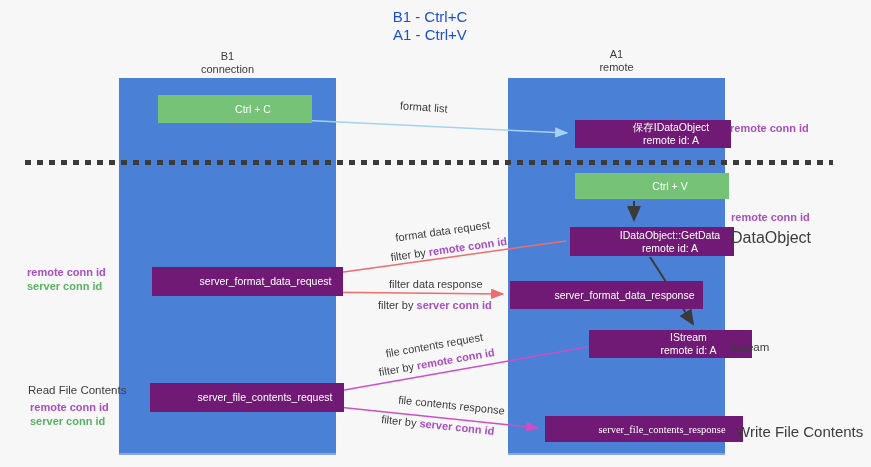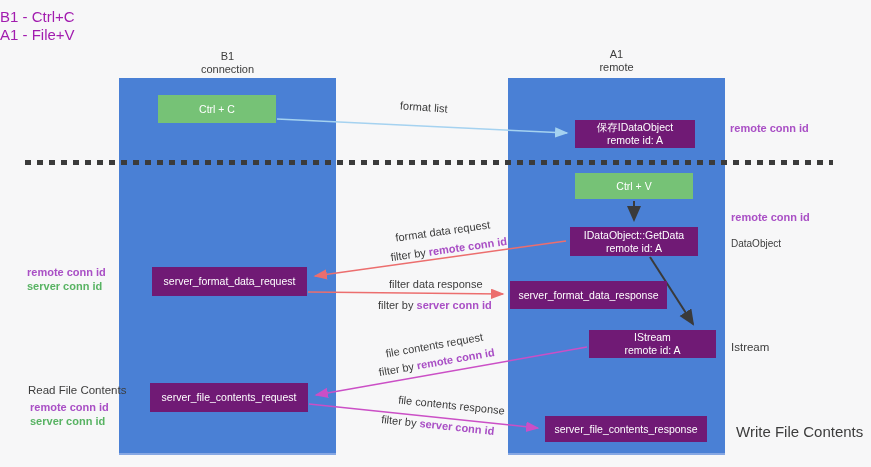--- a/index.html
+++ b/index.html
@@ -1,42 +1,42 @@
 <!DOCTYPE html>
 <html><head>
 <meta charset="utf-8">
 <style>
   html,body{margin:0;padding:0;background:#f7f7f8;font-family:"Liberation Sans",sans-serif;}
   .canvas{position:relative;width:871px;height:467px;background:#f7f7f8;overflow:hidden;}
   .col{position:absolute;top:78px;height:375px;width:217px;background:#4a80d5;border-bottom:2px solid #86a7e3;}
   .col-header{position:absolute;top:50px;width:217px;text-align:center;font-size:11px;line-height:13px;color:#3c3c3c;}
-  .title{position:absolute;top:8px;left:0;width:860px;text-align:left;font-size:15px;line-height:18px;color:#a21caf;}
+  .title{position:absolute;top:8px;left:0;width:860px;text-align:center;font-size:15px;line-height:18px;color:#1d4ed8;}
   .node{position:absolute;display:flex;flex-direction:column;align-items:center;justify-content:center;
-        color:#fff;font-size:10.5px;line-height:13px;text-align:center;}
+        color:#fff;font-size:10.5px;line-height:13px;text-align:center;padding-left:36px;}
   .orange{background:#701a75;}
   .green{background:#76c276;}
   .lbl{position:absolute;font-size:11px;color:#3c3c3c;white-space:nowrap;}
   .purple{color:#a94fc5;font-weight:bold;}
   .greentext{color:#58b363;font-weight:bold;}
   .rot-p4{transform:rotate(4deg);}
   .rot-n8{transform:rotate(-8deg);}
   .rot-n10{transform:rotate(-10deg);}
   .rot-p6{transform:rotate(6deg);}
   .dashline{position:absolute;left:25px;top:160px;width:808px;height:5px;
             background:repeating-linear-gradient(90deg,#3b3b3b 0 6px,transparent 6px 12px);}
   svg.arrows{position:absolute;left:0;top:0;pointer-events:none;}
 </style>
 </head>
 <body>
 
 <div class="canvas">
 
   <div class="title">
     <div>B1 - Ctrl+C</div>
-    <div>A1 - File+V</div>
+    <div>A1 - Ctrl+V</div>
   </div>
 
   <div class="col-header" style="left:119px;">
     <div>B1</div>
     <div>connection</div>
   </div>
   <div class="col-header" style="left:508px;top:48px;">
     <div>A1</div>
     <div>remote</div>
   </div>
@@ -98,27 +98,27 @@
 
   <div class="node orange" style="left:589px;top:330px;width:127px;height:28px;">
     <div>IStream</div>
     <div>remote id: A</div>
   </div>
 
   <div class="node orange" style="left:150px;top:383px;width:158px;height:29px;">
     <div>server_file_contents_request</div>
   </div>
 
-  <div class="node orange" style="left:545px;top:416px;width:162px;height:26px;">
+  <div class="node orange" style="left:545px;top:416px;width:162px;height:26px;font-family:Liberation Serif, serif;">
     <div>server_file_contents_response</div>
   </div>
 
   <div class="lbl purple" style="left:730px;top:122px;">remote conn id</div>
   <div class="lbl purple" style="left:731px;top:211px;">remote conn id</div>
-  <div class="lbl" style="left:731px;top:238px;font-size:10px;">DataObject</div>
+  <div class="lbl" style="left:731px;top:229px;font-size:16px;">DataObject</div>
   <div class="lbl" style="left:731px;top:341px;font-size:11.5px;">Istream</div>
   <div class="lbl" style="left:736px;top:423px;font-size:15px;">Write File Contents</div>
 
   <div class="lbl purple" style="left:27px;top:266px;">remote conn id</div>
   <div class="lbl greentext" style="left:27px;top:280px;">server conn id</div>
   <div class="lbl" style="left:28px;top:384px;font-size:11.5px;">Read File Contents</div>
   <div class="lbl purple" style="left:30px;top:401px;">remote conn id</div>
   <div class="lbl greentext" style="left:30px;top:415px;">server conn id</div>
 
   <div class="lbl rot-p4" style="left:400px;top:101px;">format list</div>

